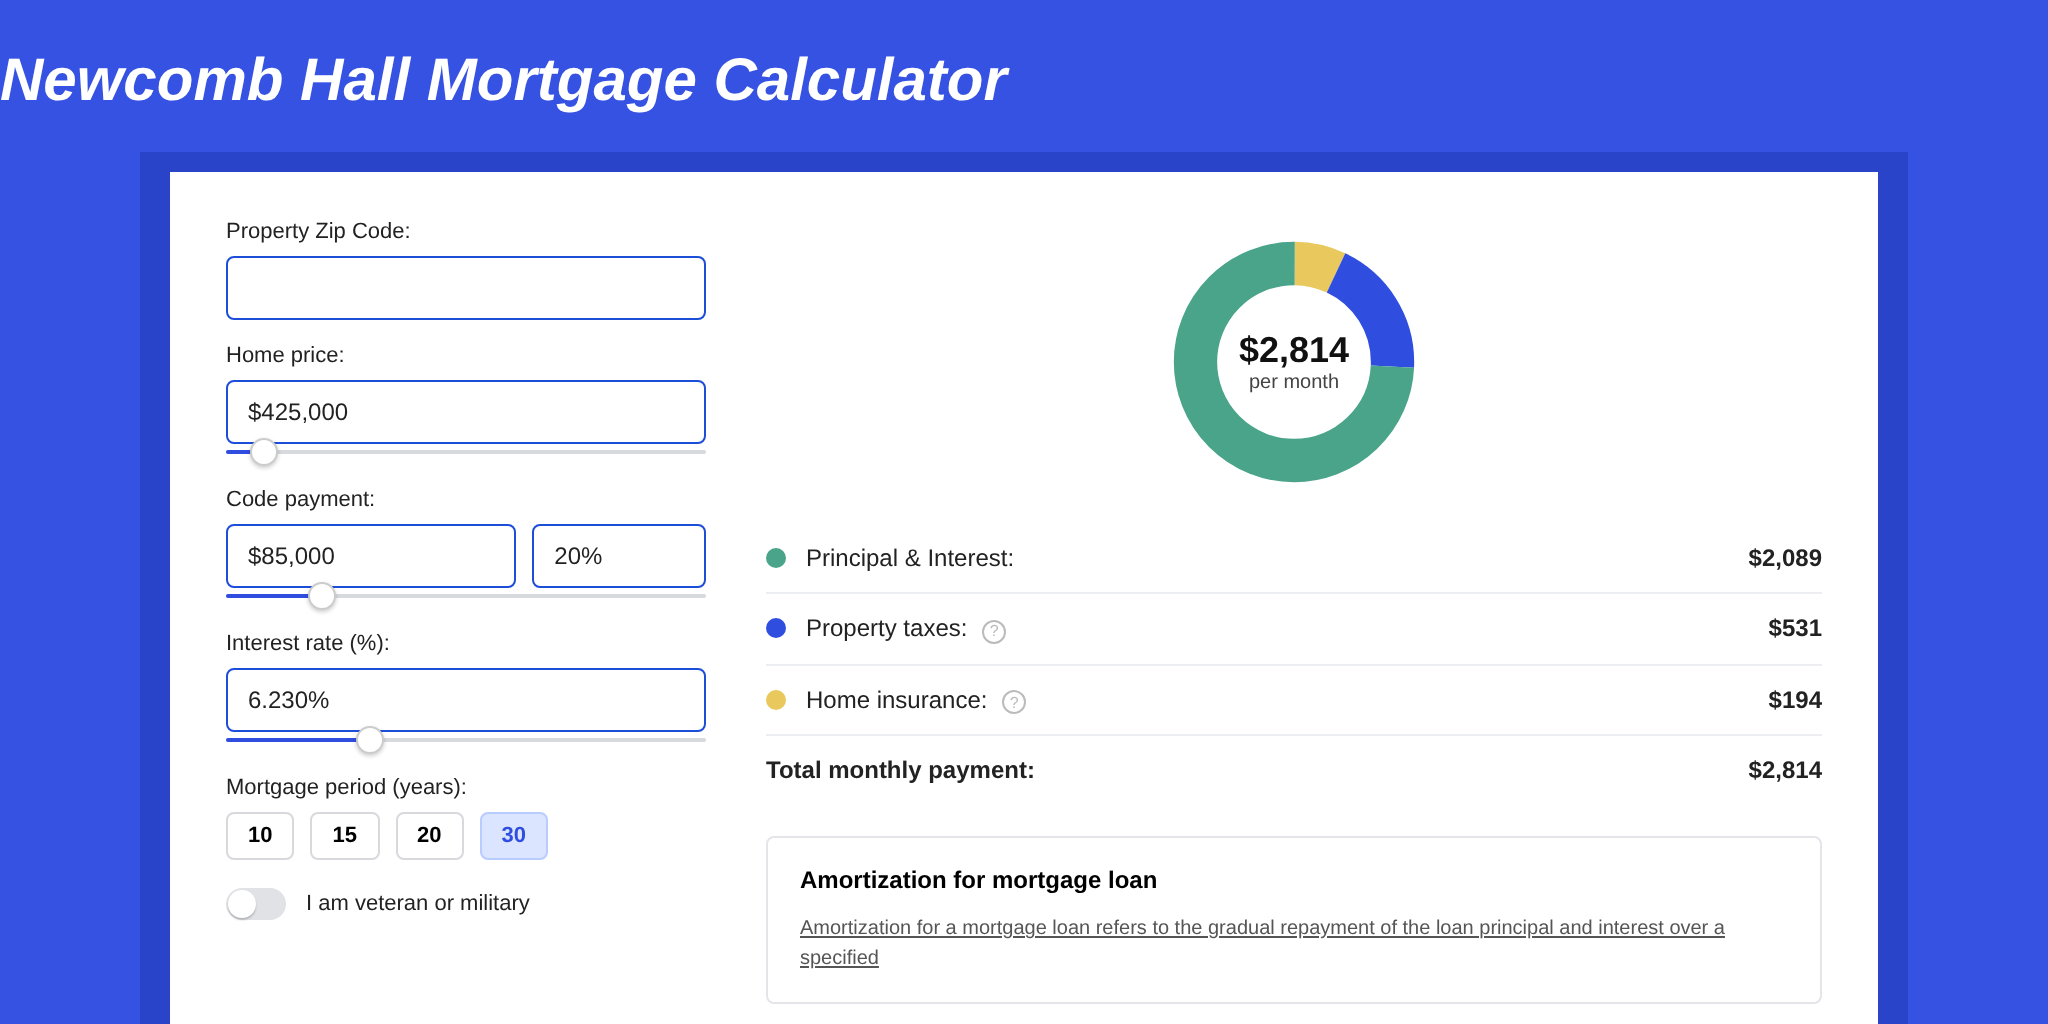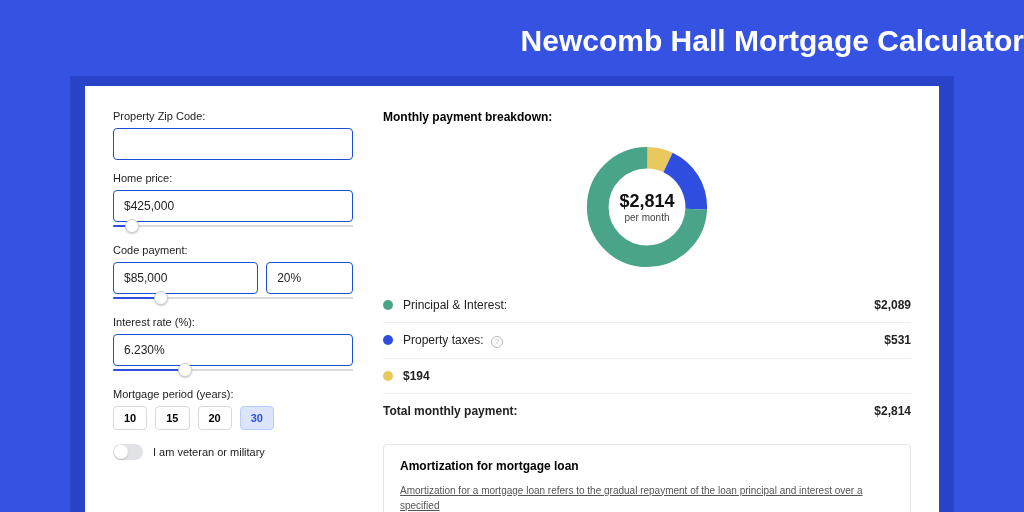--- a/index.html
+++ b/index.html
@@ -7,22 +7,23 @@
     font-family: -apple-system, BlinkMacSystemFont, "Segoe UI", Arial, sans-serif;
     background: #3652e3;
     width: 1024px;
     height: 512px;
     overflow: hidden;
   }
   .page-title {
     color: #fff;
     font-size: 30px;
     font-weight: 700;
-    text-align: right;
+    text-align: left;
     padding: 24px 0 18px 0;
+    font-style: italic;
   }
   .shadow-wrap {
     background: #2a44c9;
     margin: 0 70px;
     padding-top: 10px;
     height: 500px;
   }
   .card {
     background: #fff;
     margin: 0 15px;
@@ -234,21 +235,20 @@
     <div class="toggle-row">
       <div class="toggle">
         <div class="toggle-knob"></div>
       </div>
       <div class="field-label" style="margin-bottom:0">I am veteran or military</div>
     </div>
 
   </div>
 
   <div class="right">
-    <div class="section-title">Monthly payment breakdown:</div>
 
     <div class="donut-wrap">
       <div class="donut">
         <svg viewBox="0 0 42 42">
               <circle cx="21" cy="21" r="15.9155" fill="transparent" stroke="#e9c85e" stroke-width="7" stroke-dasharray="6.89410092395167 93.10589907604833" stroke-dashoffset="25"></circle>
               <circle cx="21" cy="21" r="15.9155" fill="transparent" stroke="#2f4ee0" stroke-width="7" stroke-dasharray="18.86993603411514 81.13006396588486" stroke-dashoffset="18.10589907604833"></circle>
               <circle cx="21" cy="21" r="15.9155" fill="transparent" stroke="#4aa48a" stroke-width="7" stroke-dasharray="74.23596304193319 25.76403695806681" stroke-dashoffset="-0.7640369580668072"></circle>
             </svg>
         <div class="donut-center">
           <div class="donut-amount">$2,814</div>
@@ -263,20 +263,21 @@
             <span class="legend-label">Principal &amp; Interest:</span>
             <span class="legend-val">$2,089</span>
           </div>
           <div class="legend-row">
             <span class="legend-dot" style="background: rgb(47, 78, 224);"></span>
             <span class="legend-label">Property taxes: <span class="info-icon">?</span></span>
             <span class="legend-val">$531</span>
           </div>
           <div class="legend-row">
             <span class="legend-dot" style="background: rgb(233, 200, 94);"></span>
+            <span class="legend-label">Home insurance: <span class="info-icon">?</span></span>
             <span class="legend-val">$194</span>
           </div>
         </div>
 
     <div class="legend-row total">
       <span class="legend-label">Total monthly payment:</span>
       <span class="legend-val">$2,814</span>
     </div>
 
     <div class="amort">

